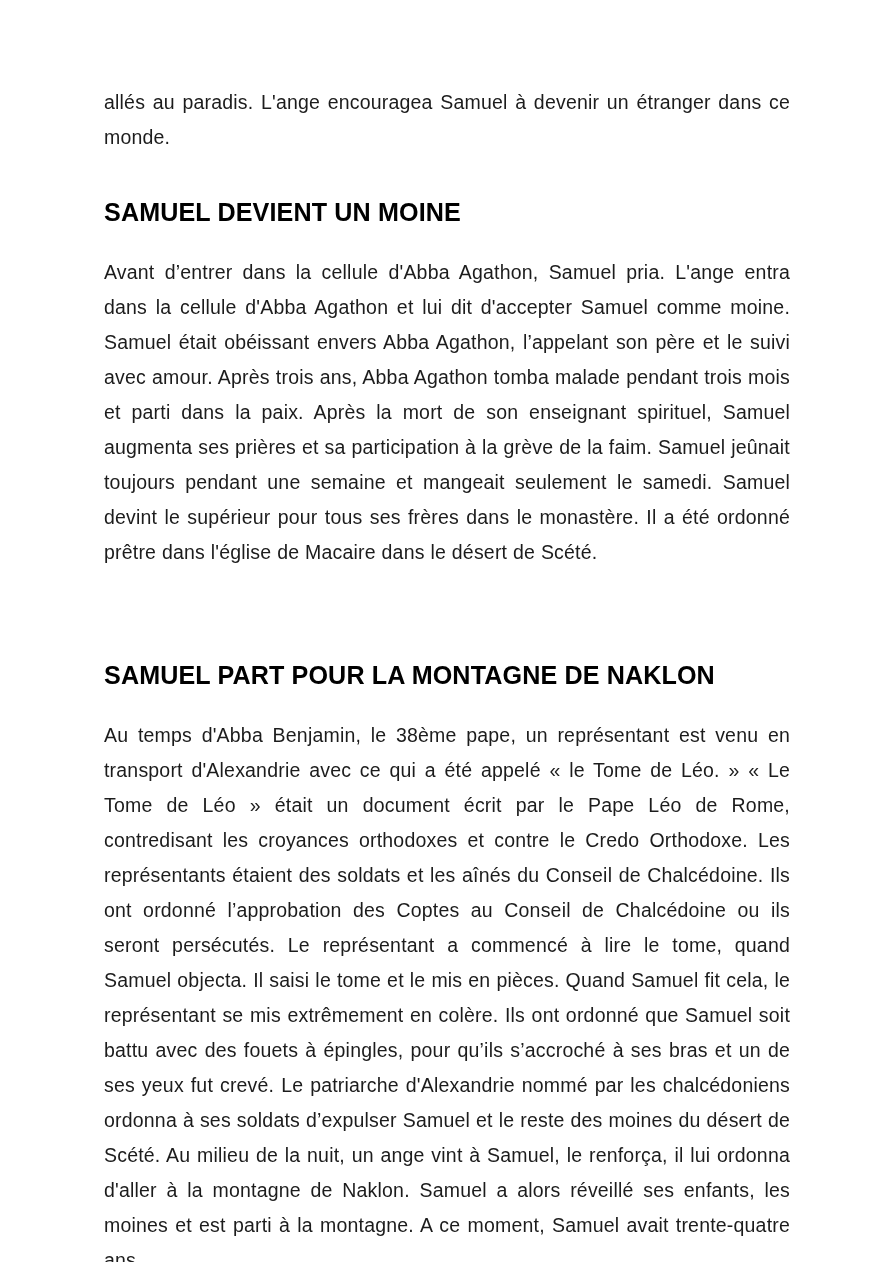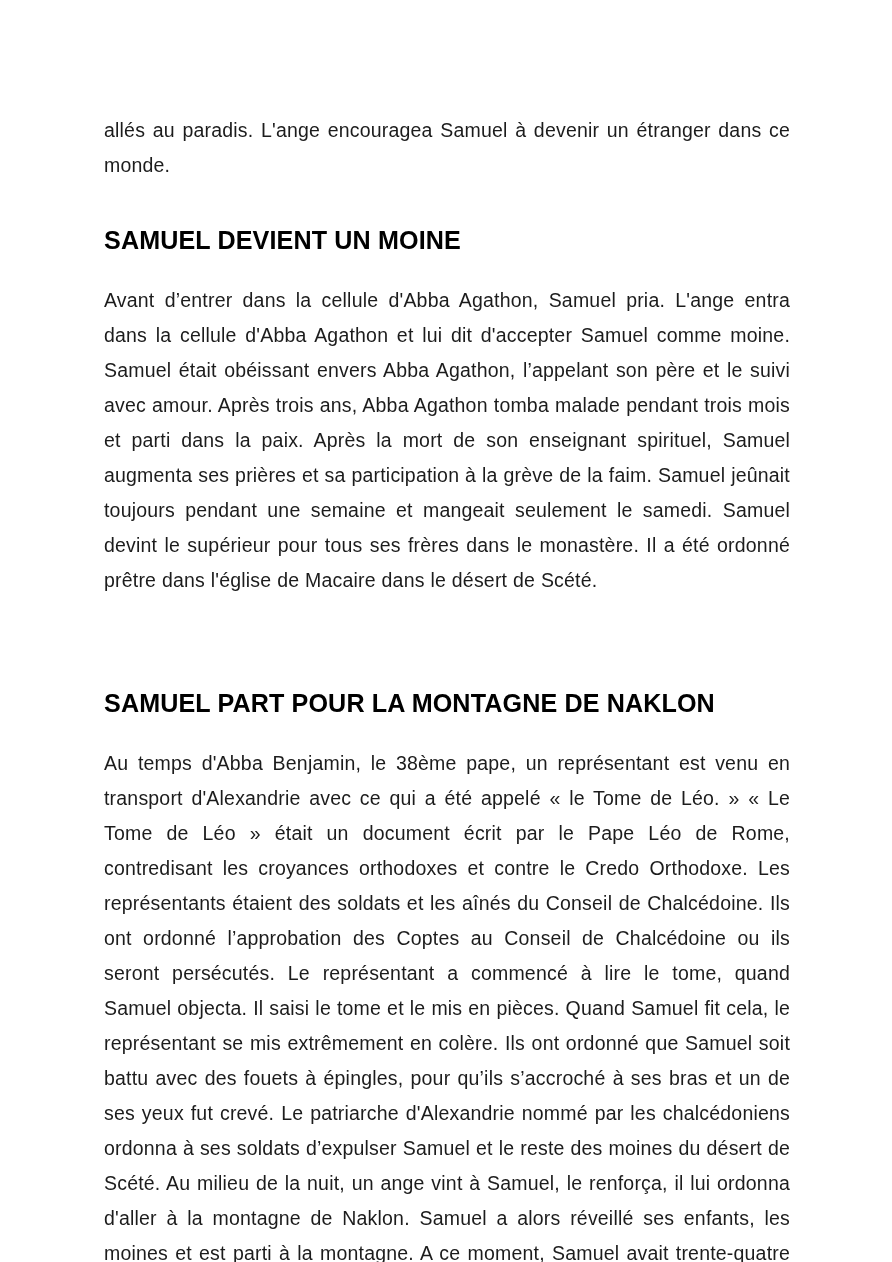--- a/index.html
+++ b/index.html
@@ -14,21 +14,21 @@
     font-family: "Liberation Sans", sans-serif;
     color: #1a1a1a;
     -webkit-font-smoothing: antialiased;
   }
   .page {
     position: relative;
     width: 892px;
     height: 1262px;
     background: #ffffff;
     box-sizing: border-box;
-    padding: 113px 102px 0 104px;
+    padding: 85px 102px 0 104px;
   }
   .doc-body {
     width: 686px;
   }
   p.para {
     margin: 0;
     font-size: 19.5px;
     line-height: 35px;
     text-align: justify;
     text-justify: inter-word;

